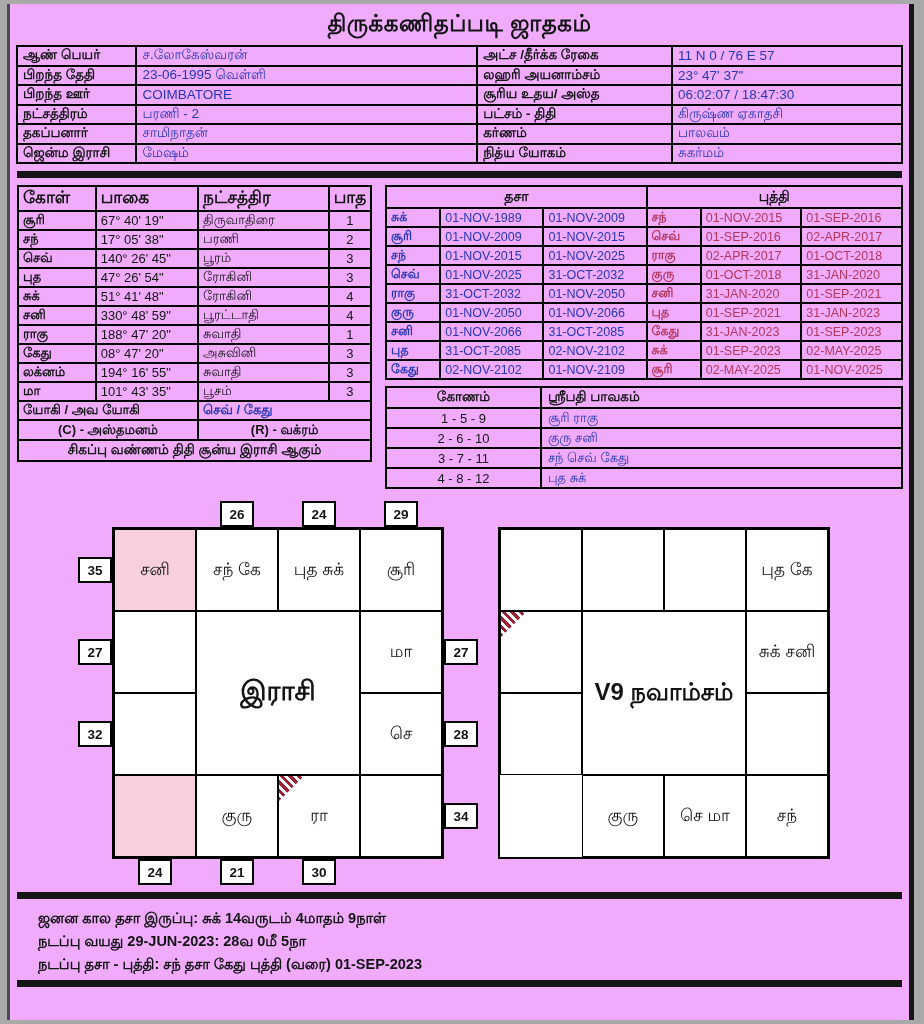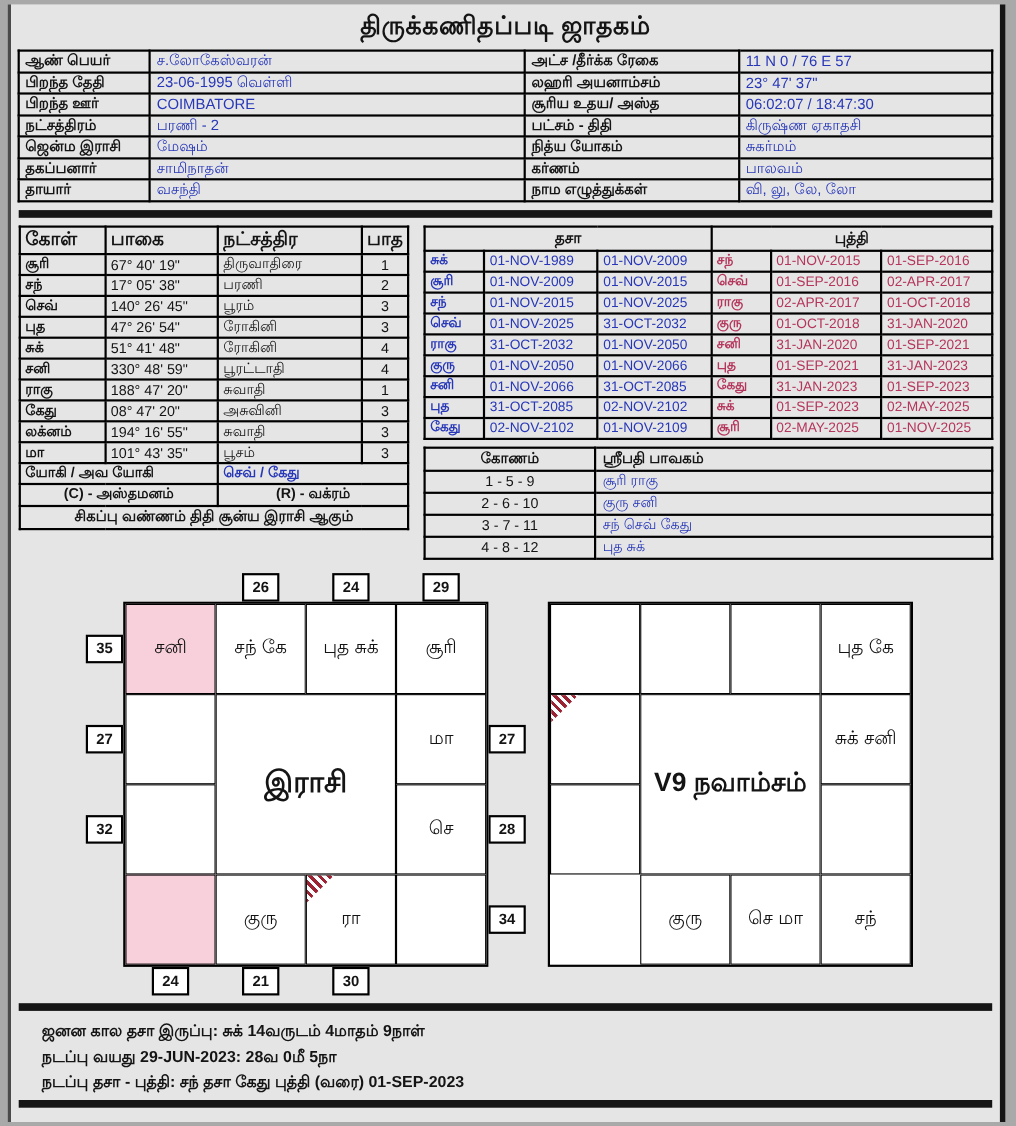--- a/index.html
+++ b/index.html
@@ -6,21 +6,21 @@
   html,body { margin:0; padding:0; }
   body {
     width:924px; height:1024px; position:relative;
     background:#a9a9a9;
     font-family:"Liberation Sans", sans-serif;
     color:#141414;
   }
   .page {
     position:absolute; left:7px; top:4px;
     width:907px; height:1016px;
-    background:#e5e5e5;
+    background:#f0abfc;
     border-left:3px solid #4a4a4a;
     border-right:5px solid #161616;
     overflow:hidden;
     padding:0 6px;
   }
   .page-title {
     text-align:center; font-size:23px; font-weight:bold;
     margin:6px 0 5px 0; letter-spacing:0.5px;
   }
   table { border-collapse:collapse; }
@@ -139,36 +139,30 @@
           <td class="lbl">சூரிய உதய/ அஸ்த</td>
           <td class="val">06:02:07 / 18:47:30</td>
         </tr>
         <tr>
           <td class="lbl">நட்சத்திரம்</td>
           <td class="val">பரணி - 2</td>
           <td class="lbl">பட்சம் - திதி</td>
           <td class="val">கிருஷ்ண ஏகாதசி</td>
         </tr>
         <tr>
+          <td class="lbl">தகப்பனார்</td>
+          <td class="val">சாமிநாதன்</td>
+          <td class="lbl">கர்ணம்</td>
+          <td class="val">பாலவம்</td>
+        </tr>
+        <tr>
           <td class="lbl">ஜென்ம இராசி</td>
           <td class="val">மேஷம்</td>
           <td class="lbl">நித்ய யோகம்</td>
           <td class="val">சுகர்மம்</td>
-        </tr>
-        <tr>
-          <td class="lbl">தகப்பனார்</td>
-          <td class="val">சாமிநாதன்</td>
-          <td class="lbl">கர்ணம்</td>
-          <td class="val">பாலவம்</td>
-        </tr>
-        <tr>
-          <td class="lbl">தாயார்</td>
-          <td class="val">வசந்தி</td>
-          <td class="lbl">நாம எழுத்துக்கள்</td>
-          <td class="val">வி, லு, லே, லோ</td>
         </tr>
       </tbody>
   </table>
 
   <div class="bar"></div>
 
   <div class="mid">
 
     <table class="planet-table">
       <colgroup>

